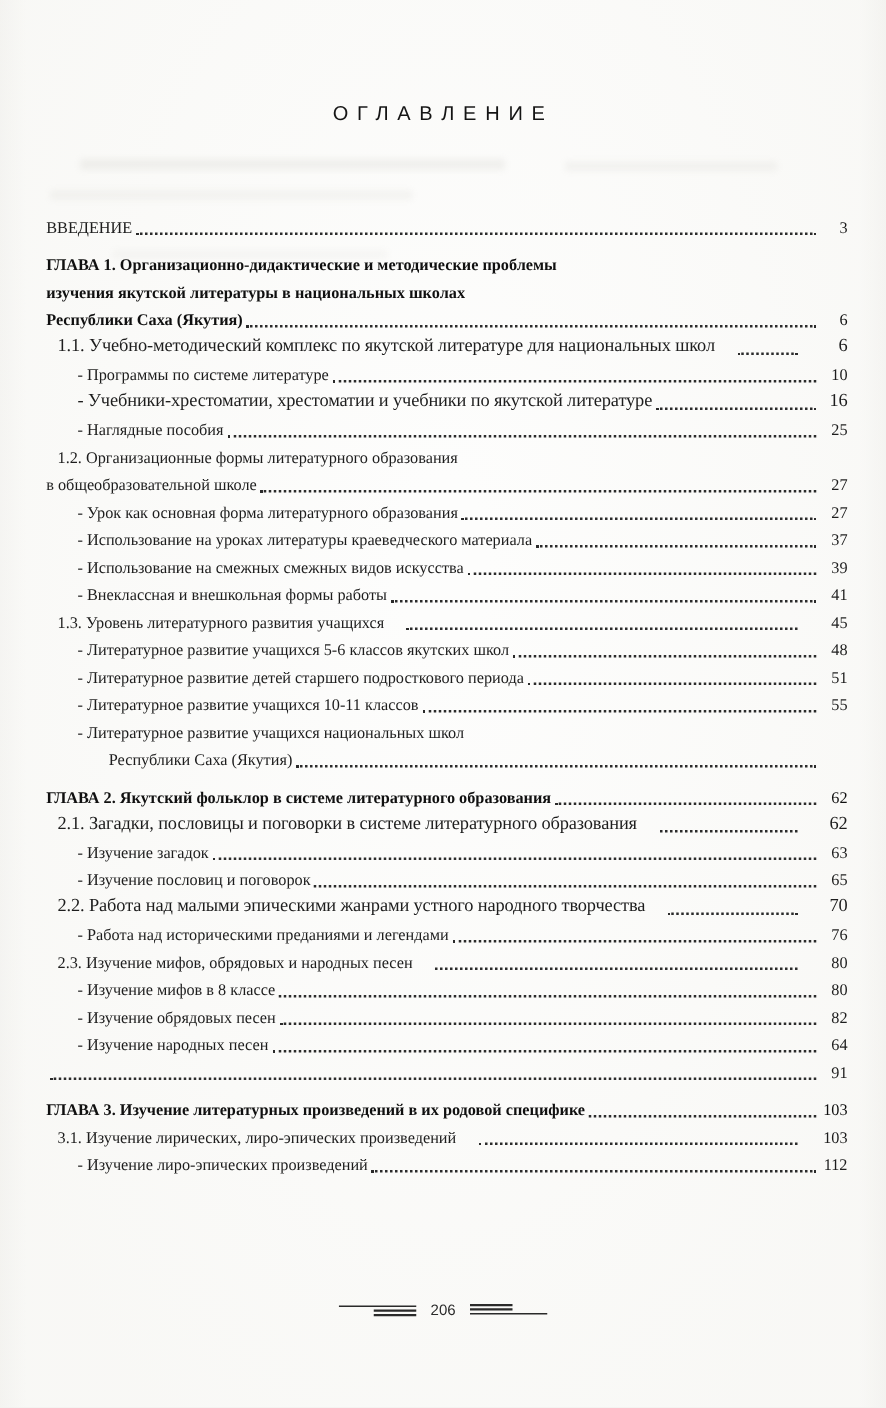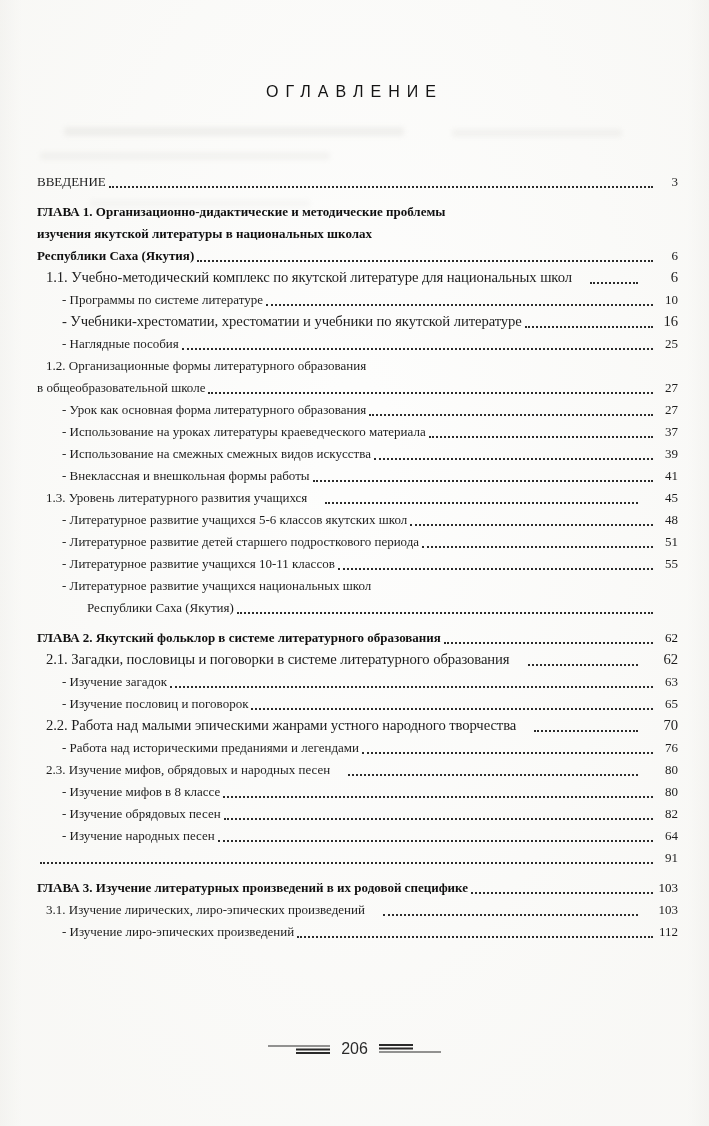--- a/index.html
+++ b/index.html
@@ -76,21 +76,21 @@
   .toc-line.bold .pagenum { font-weight: normal; }
 
   .footer {
     position: absolute;
     top: 1040px; left: 0; right: 0;
     display: flex;
     justify-content: center;
     align-items: center;
     gap: 9px;
     font-family: "Liberation Sans", sans-serif;
-    font-size: 16px;
+    font-size: 12px;
     color: #2a2a2a;
   }
   .footer svg { display: block; }
 </style>
 </head>
 <body>
 
 <div class="page">
 
   <h1 class="title">ОГЛАВЛЕНИЕ</h1>

